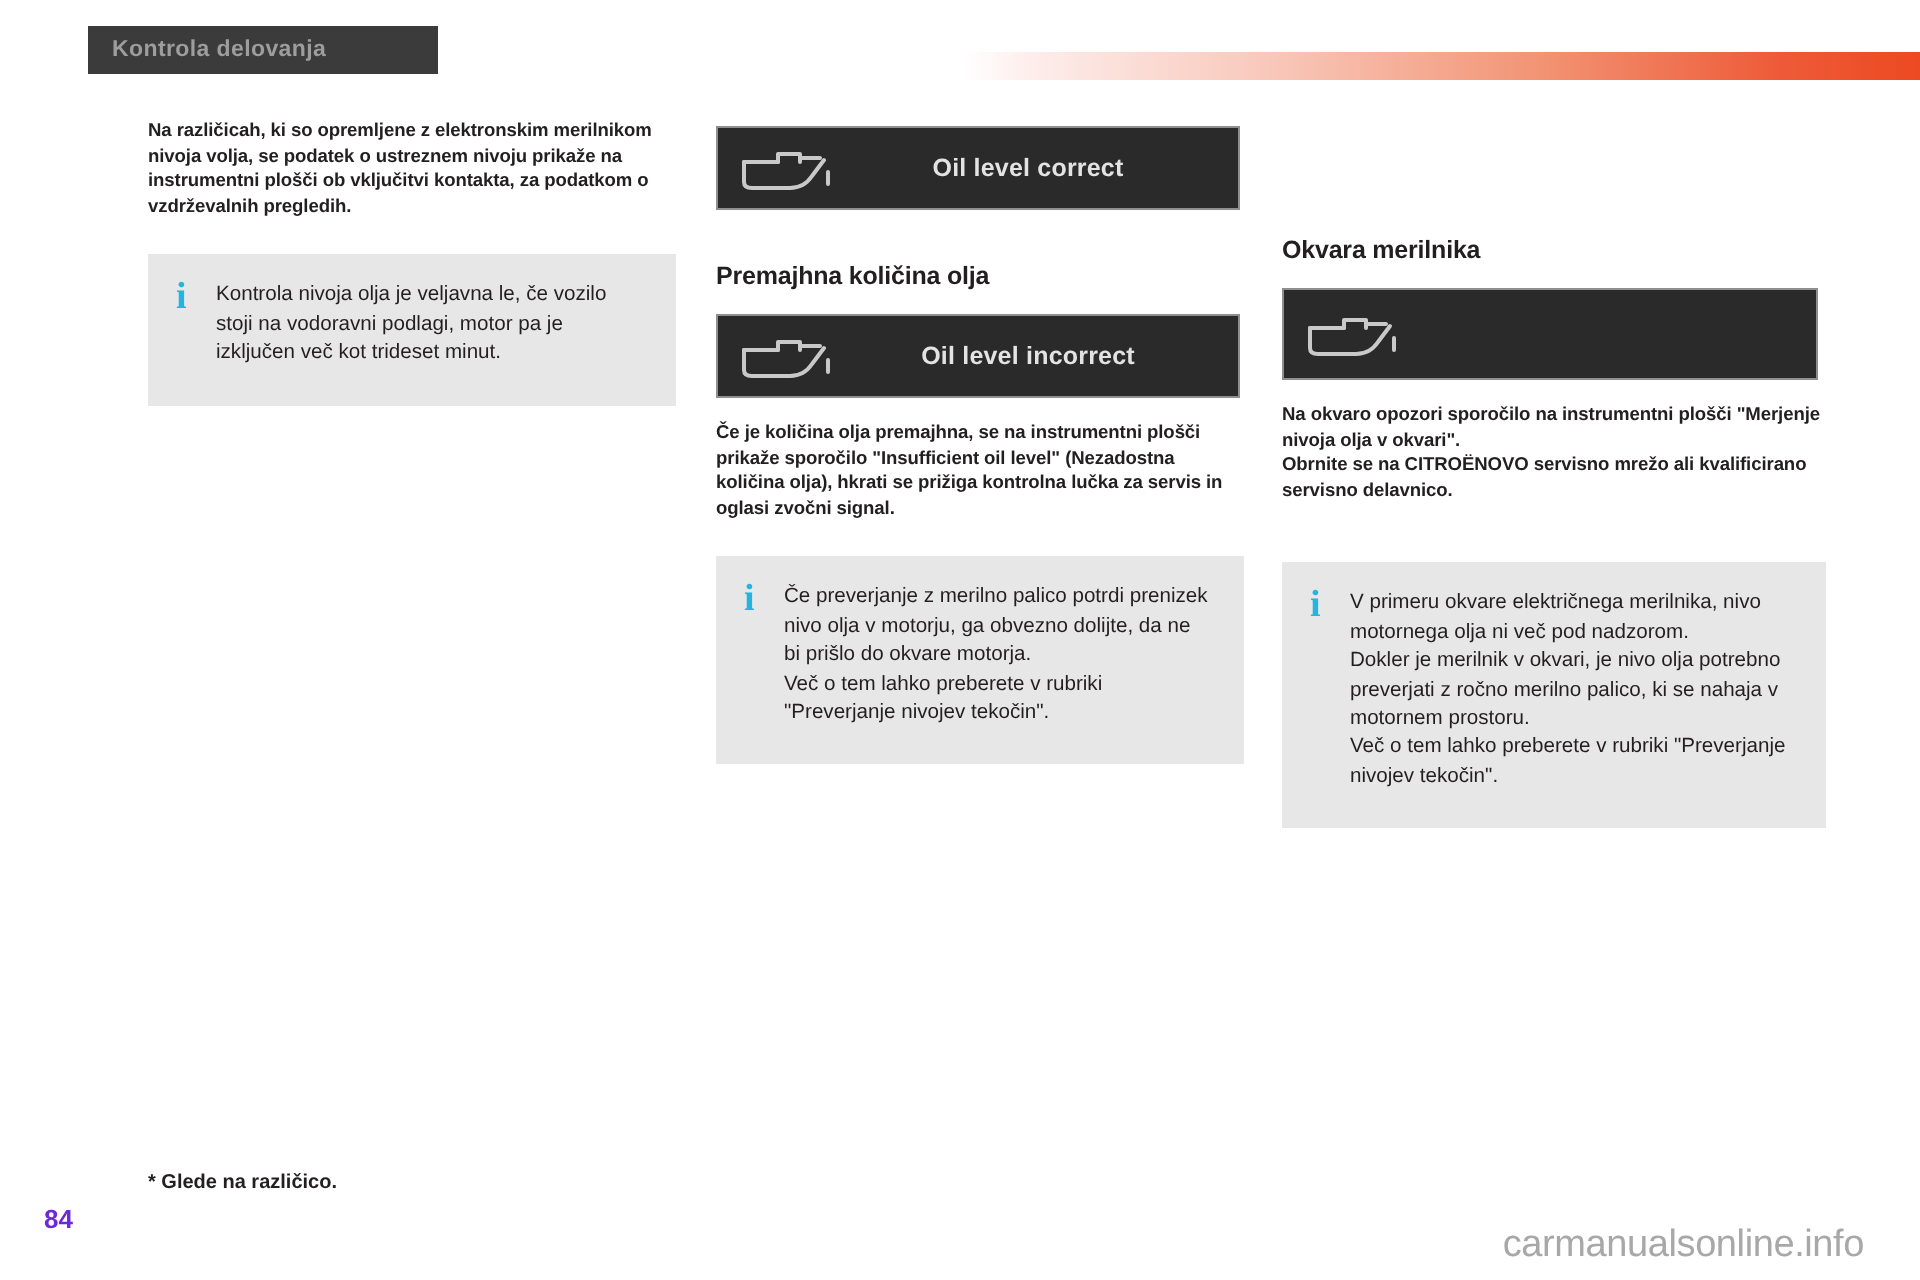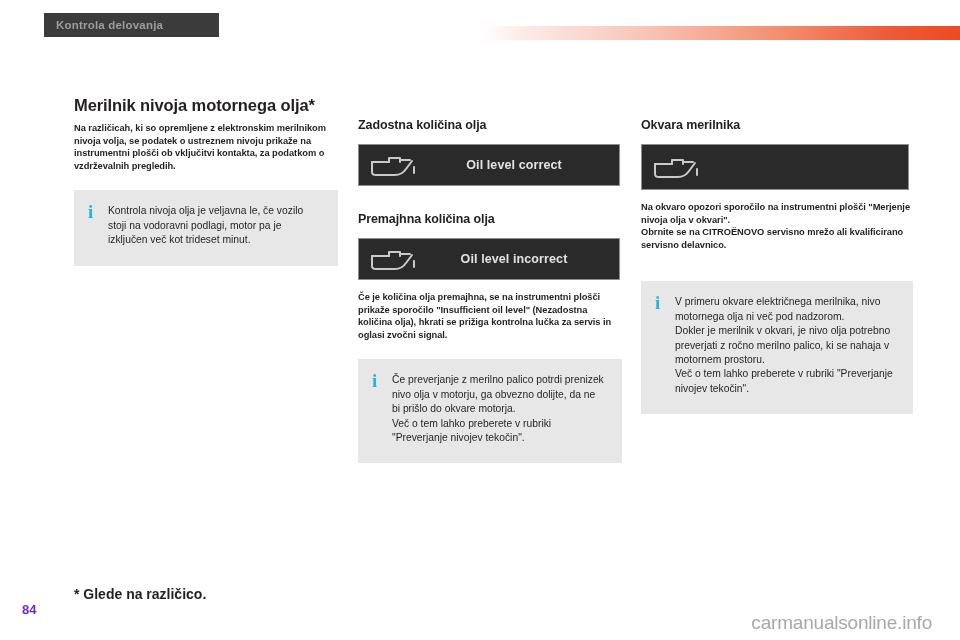--- a/index.html
+++ b/index.html
@@ -153,21 +153,21 @@
     letter-spacing: .1px;
     white-space: pre-line;
     padding-right: 4px;
   }
 
   
   .footnote {
     position: absolute;
     left: 74px;
     top: 586px;
-    font-size: 14px;
+    font-size: 10px;
     font-weight: bold;
     color: #231f20;
   }
   .page-number {
     position: absolute;
     left: 22px;
     top: 602px;
     font-size: 13px;
     font-weight: bold;
     color: #6d28d9;
@@ -187,31 +187,29 @@
 <div class="page-header">
   <div class="header-tab">
     <span class="header-tab-label">Kontrola delovanja</span>
   </div>
   <div class="header-bar"></div>
 </div>
 
 <div class="content">
 
   <div class="col col-left">
-    <h1 class="section-title">Merilnik nivoja motornega olja*</h1>
     <p class="body-text">Na različicah, ki so opremljene z elektronskim merilnikom nivoja volja, se podatek o ustreznem nivoju prikaže na instrumentni plošči ob vključitvi kontakta, za podatkom o vzdrževalnih pregledih.</p>
 
     <div class="info-box">
       <span class="info-icon">i</span>
       <span class="info-text">Kontrola nivoja olja je veljavna le, če vozilo stoji na vodoravni podlagi, motor pa je izključen več kot trideset minut.</span>
     </div>
   </div>
 
   <div class="col col-mid">
-    <h2 class="sub-title">Zadostna količina olja</h2>
 
     <div class="display-panel one-line">
       <span class="panel-icon">
         <svg width="52" height="26" viewBox="0 0 52 26" aria-hidden="true">
           <g fill="none" stroke="#c9c9c9" stroke-width="2" stroke-linejoin="round" stroke-linecap="round">
             <path d="M3 10 L3 20 Q3 23 7 23 L26 23 Q33 23 37 17 L43 9"></path>
             <path d="M3 10 L20 10"></path>
             <path d="M20 10 L20 6 L31 6 L31 10"></path>
             <path d="M31 8 L41 8"></path>
           </g>

